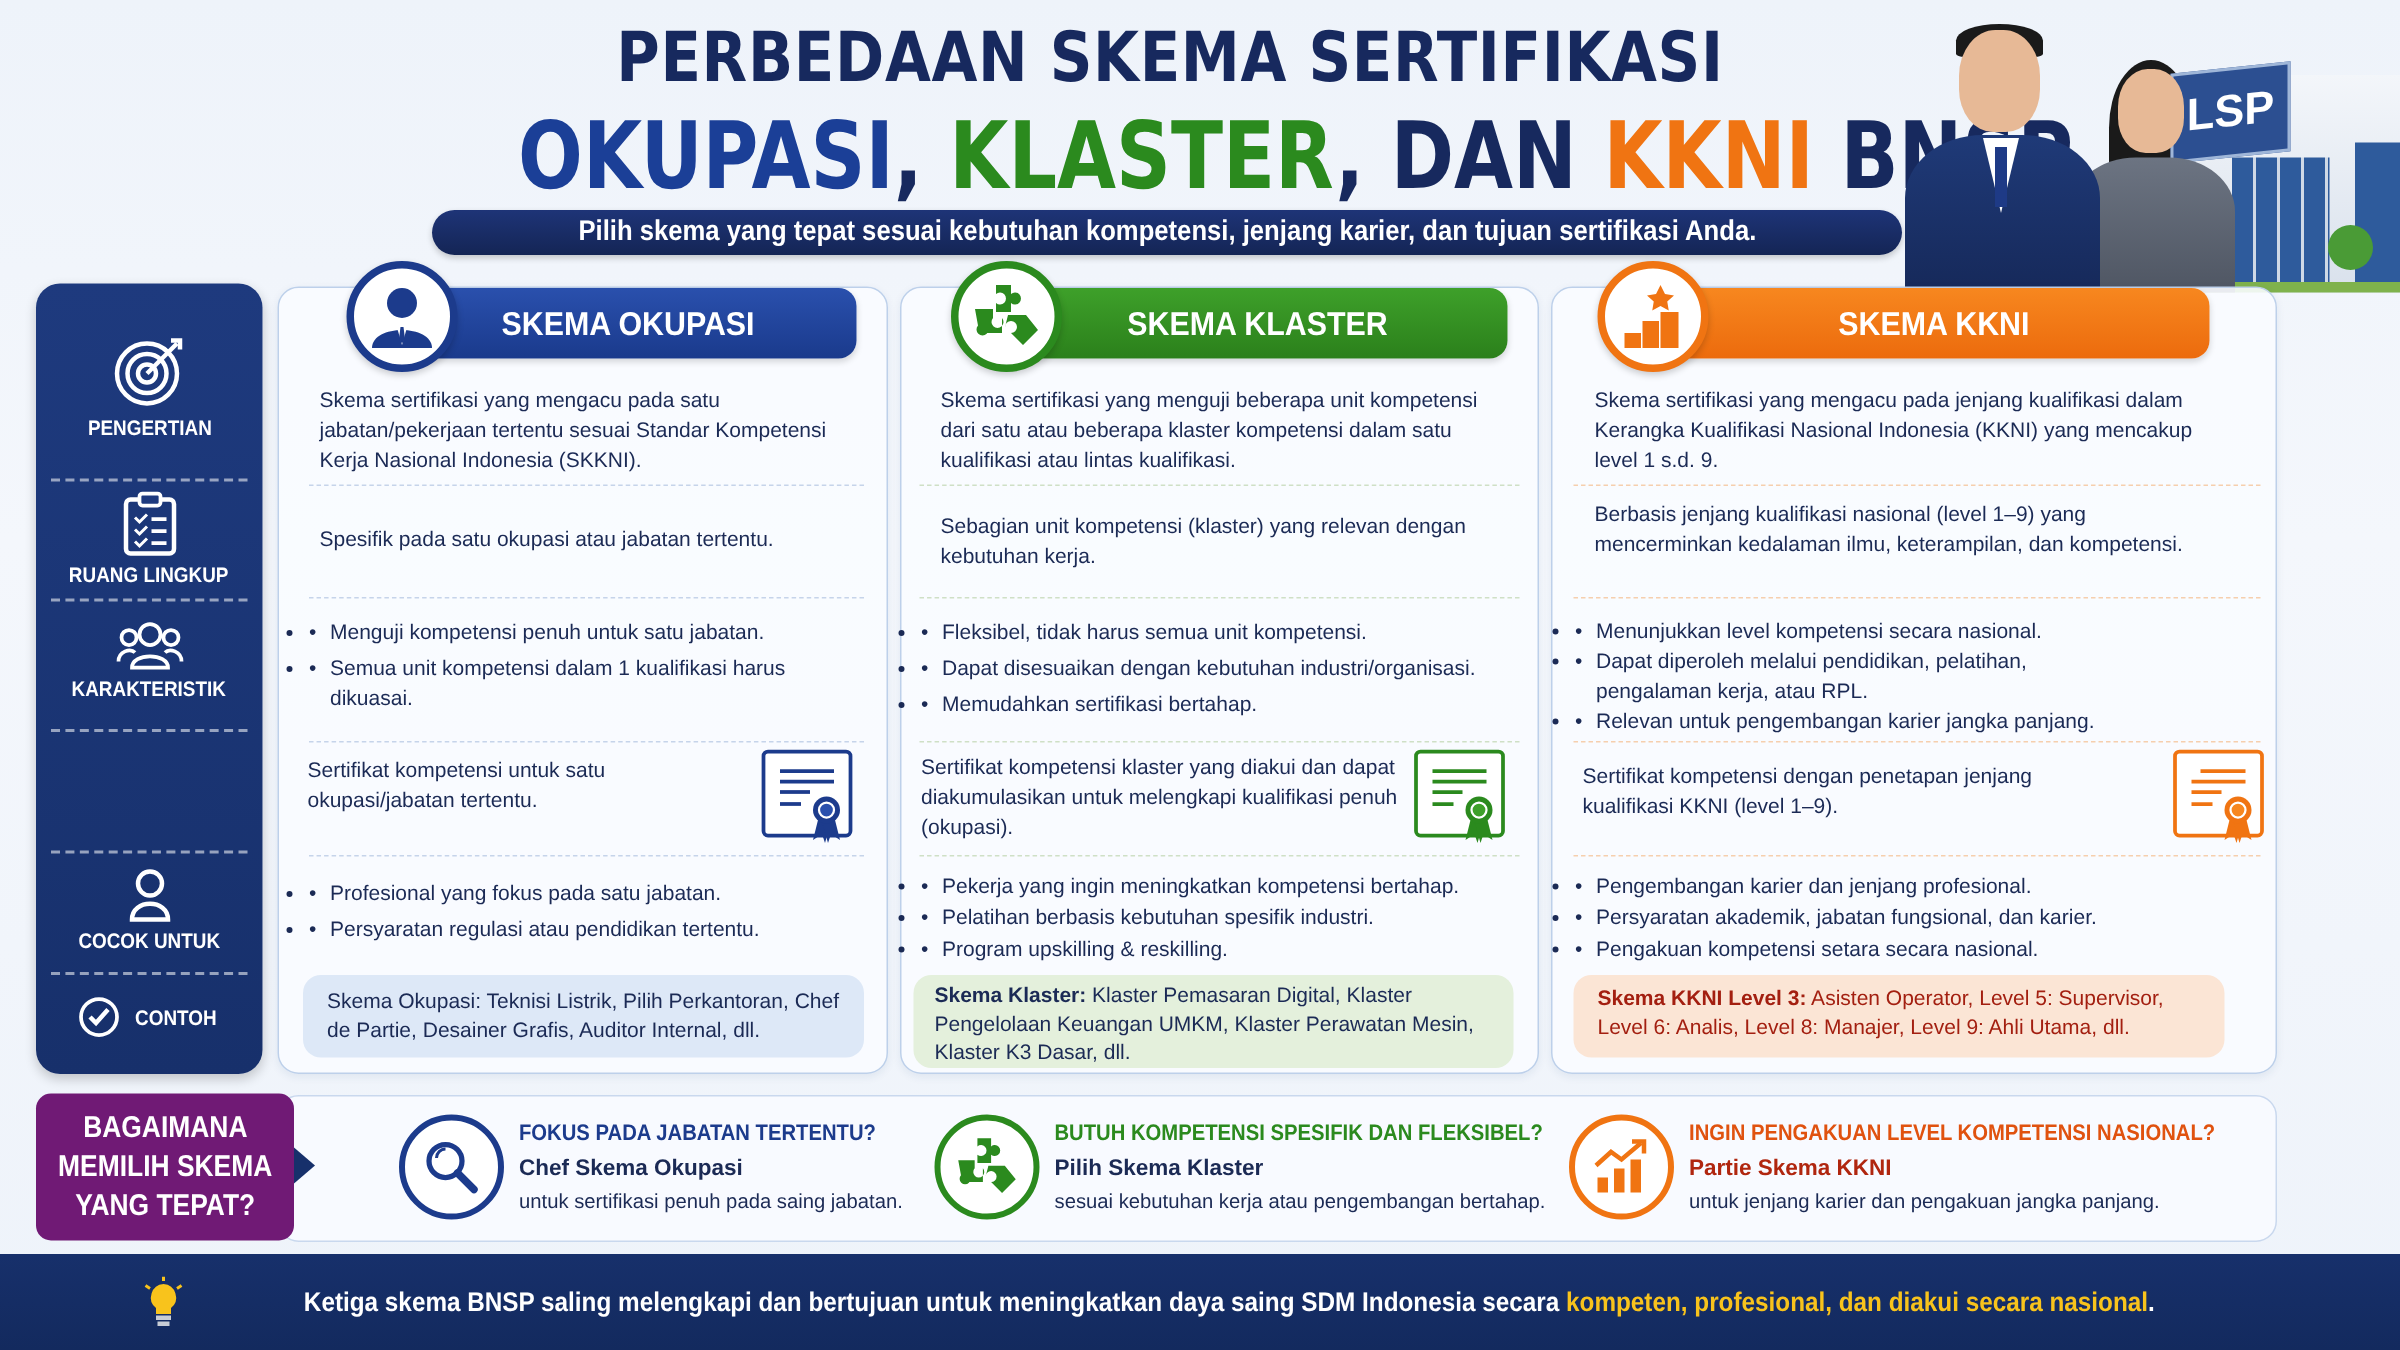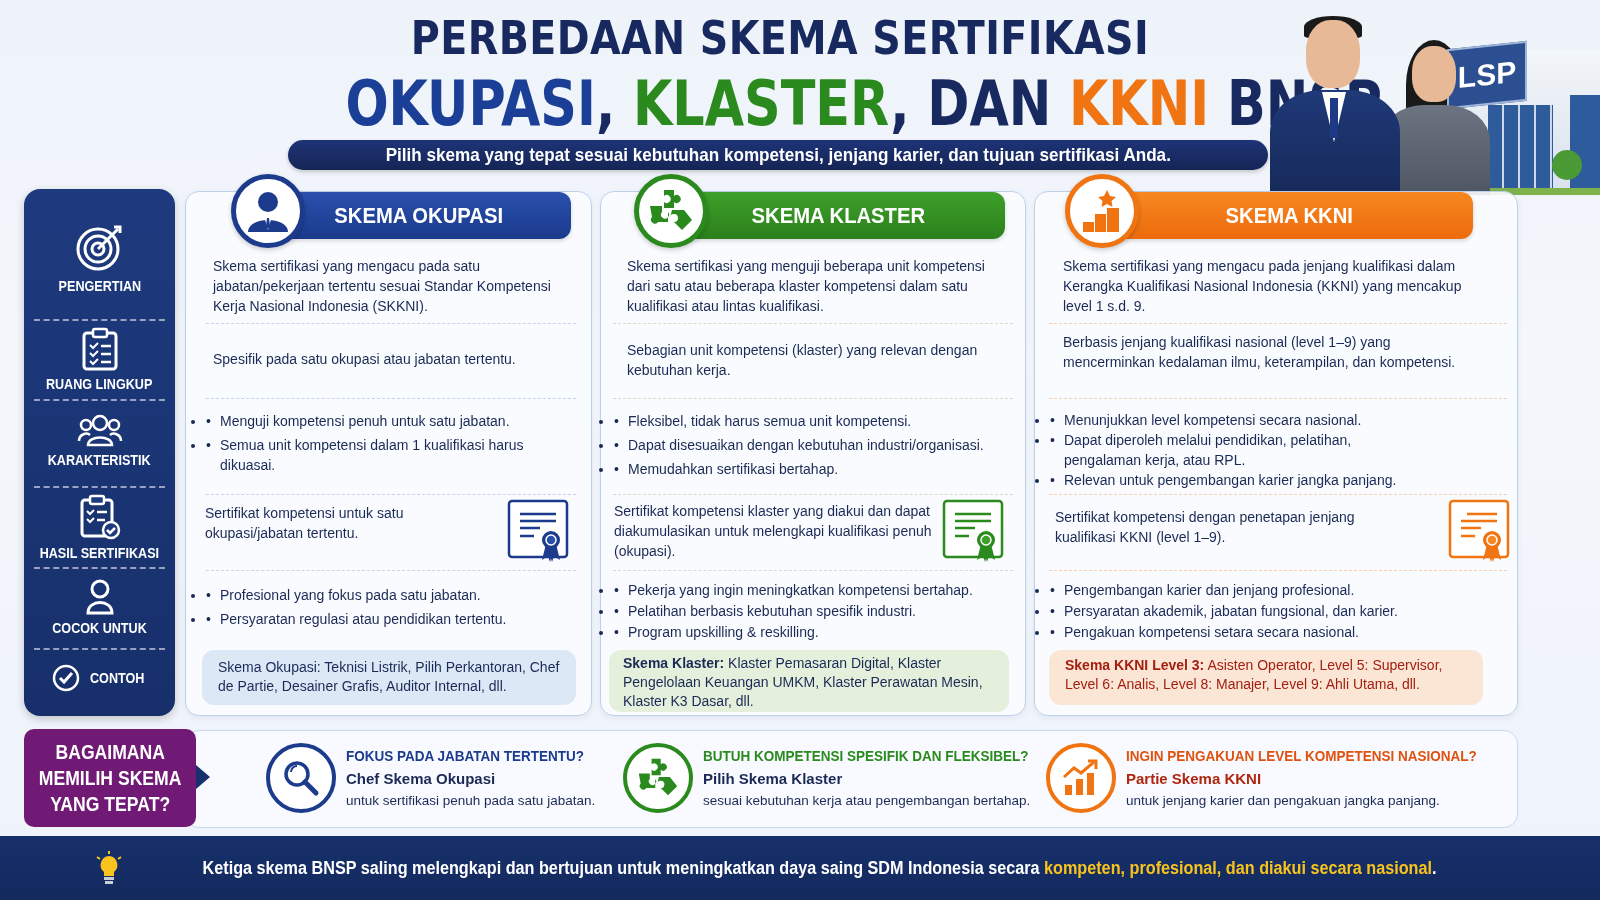--- a/index.html
+++ b/index.html
@@ -200,32 +200,20 @@
         <circle cx="23" cy="10" r="7" fill="none" stroke="#fff" stroke-width="2.5"></circle>
         <path d="M11 32 C11 22 35 22 35 32 Z" fill="none" stroke="#fff" stroke-width="2.5"></path>
         <circle cx="9" cy="12" r="5" fill="none" stroke="#fff" stroke-width="2.5"></circle>
         <circle cx="37" cy="12" r="5" fill="none" stroke="#fff" stroke-width="2.5"></circle>
         <path d="M2 28 C2 21 10 19 13 22" fill="none" stroke="#fff" stroke-width="2.5"></path>
         <path d="M44 28 C44 21 36 19 33 22" fill="none" stroke="#fff" stroke-width="2.5"></path>
       </svg>
     <span class="lbl">KARAKTERISTIK</span>
   </div>
   <div class="side-div" style="top:297px"></div>
-  <div class="side-item" style="top:305px">
-    <svg width="44" height="46" viewBox="0 0 44 46">
-        <rect x="4" y="6" width="30" height="36" rx="3" fill="none" stroke="#fff" stroke-width="3"></rect>
-        <rect x="12" y="2" width="14" height="8" rx="2" fill="#1e3a7e" stroke="#fff" stroke-width="2.5"></rect>
-        <path d="M9 17l3 3 4-4M9 25l3 3 4-4" fill="none" stroke="#fff" stroke-width="2"></path>
-        <line x1="19" y1="18" x2="29" y2="18" stroke="#fff" stroke-width="2.5"></line>
-        <line x1="19" y1="26" x2="27" y2="26" stroke="#fff" stroke-width="2.5"></line>
-        <circle cx="33" cy="36" r="8" fill="#1e3a7e" stroke="#fff" stroke-width="2.5"></circle>
-        <path d="M29 36l3 3 5-5" fill="none" stroke="#fff" stroke-width="2.5"></path>
-      </svg>
-    <span class="lbl">HASIL SERTIFIKASI</span>
-  </div>
   <div class="side-div" style="top:378px"></div>
   <div class="side-item" style="top:390px">
     <svg width="30" height="36" viewBox="0 0 30 36">
         <circle cx="15" cy="10" r="8" fill="none" stroke="#fff" stroke-width="3"></circle>
         <path d="M3 34 C3 20 27 20 27 34 Z" fill="none" stroke="#fff" stroke-width="3"></path>
       </svg>
     <span class="lbl">COCOK UNTUK</span>
   </div>
   <div class="side-div" style="top:459px"></div>
   <div class="side-item" style="top:474px; display:flex; align-items:center; justify-content:center; gap:6px;">
@@ -367,21 +355,21 @@
 <div class="choice ch-1">
   <div class="ic">
     <svg width="38" height="38" viewBox="0 0 38 38">
         <circle cx="15" cy="15" r="11" fill="none" stroke="#1c3b8c" stroke-width="3.5"></circle>
         <path d="M9 13 a6 6 0 0 1 6 -6" fill="none" stroke="#1c3b8c" stroke-width="2"></path>
         <line x1="23" y1="23" x2="34" y2="34" stroke="#1c3b8c" stroke-width="5" stroke-linecap="round"></line>
       </svg>
   </div>
   <div class="q">FOKUS PADA JABATAN TERTENTU?</div>
   <div class="a">Chef Skema Okupasi</div>
-  <div class="d">untuk sertifikasi penuh pada satu jabatan.</div>
+  <div class="d">untuk sertifikasi penuh pada saing jabatan.</div>
 </div>
 <div class="choice ch-2">
   <div class="ic">
     <svg width="46" height="42" viewBox="0 0 50 46">
         <path d="M18 2 h10 v6 a4 4 0 1 1 0 6 v6 h-10 v-6 a4 4 0 1 0 0 -6 z" fill="#2b8a1e"></path>
         <path d="M4 18 h12 v6 a4 4 0 1 0 6 0 v10 h-10 v-5 a4 4 0 1 1 -6 0 z" fill="#2b8a1e"></path>
         <path d="M26 22 h12 l8 10 -10 10 -8 -8 a4 4 0 1 0 -4 -4 z" fill="#2b8a1e"></path>
       </svg>
   </div>
   <div class="q">BUTUH KOMPETENSI SPESIFIK DAN FLEKSIBEL?</div>

